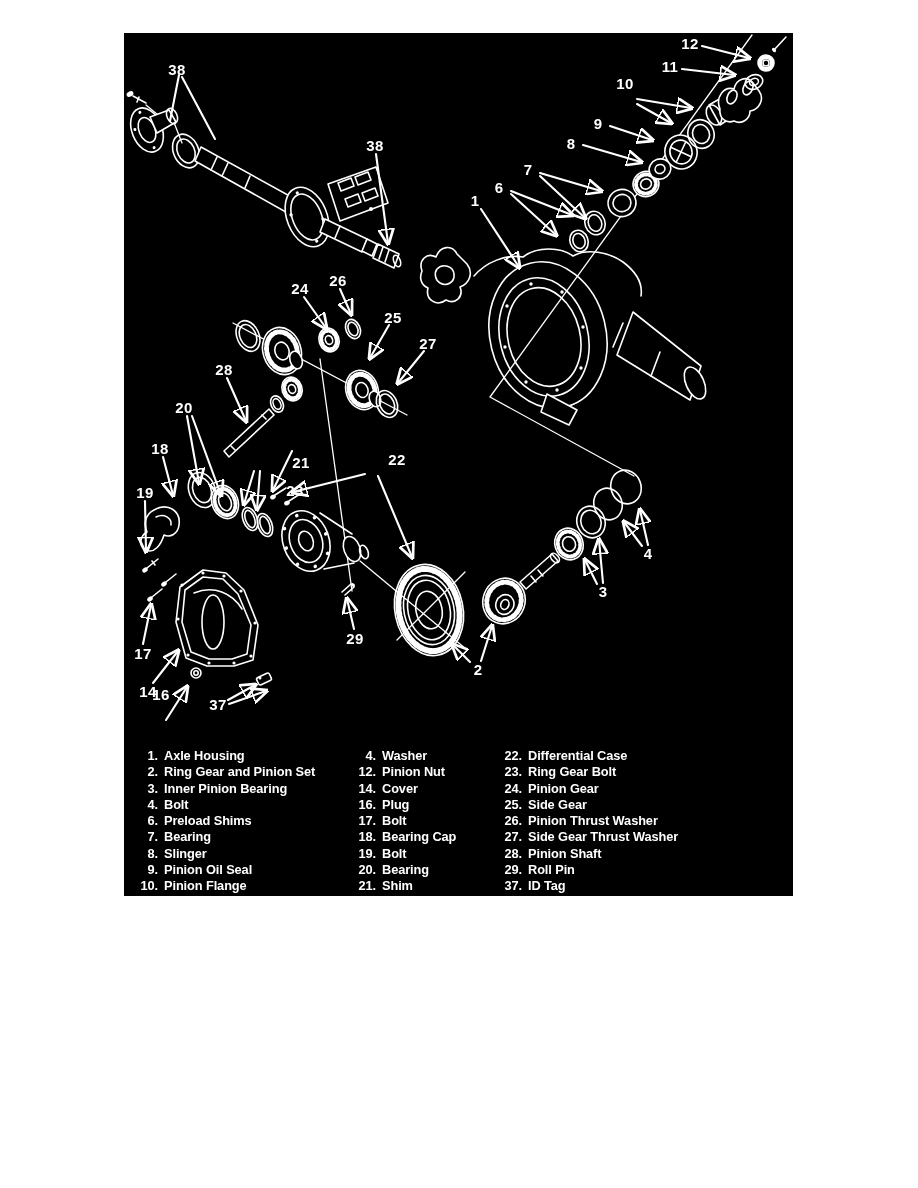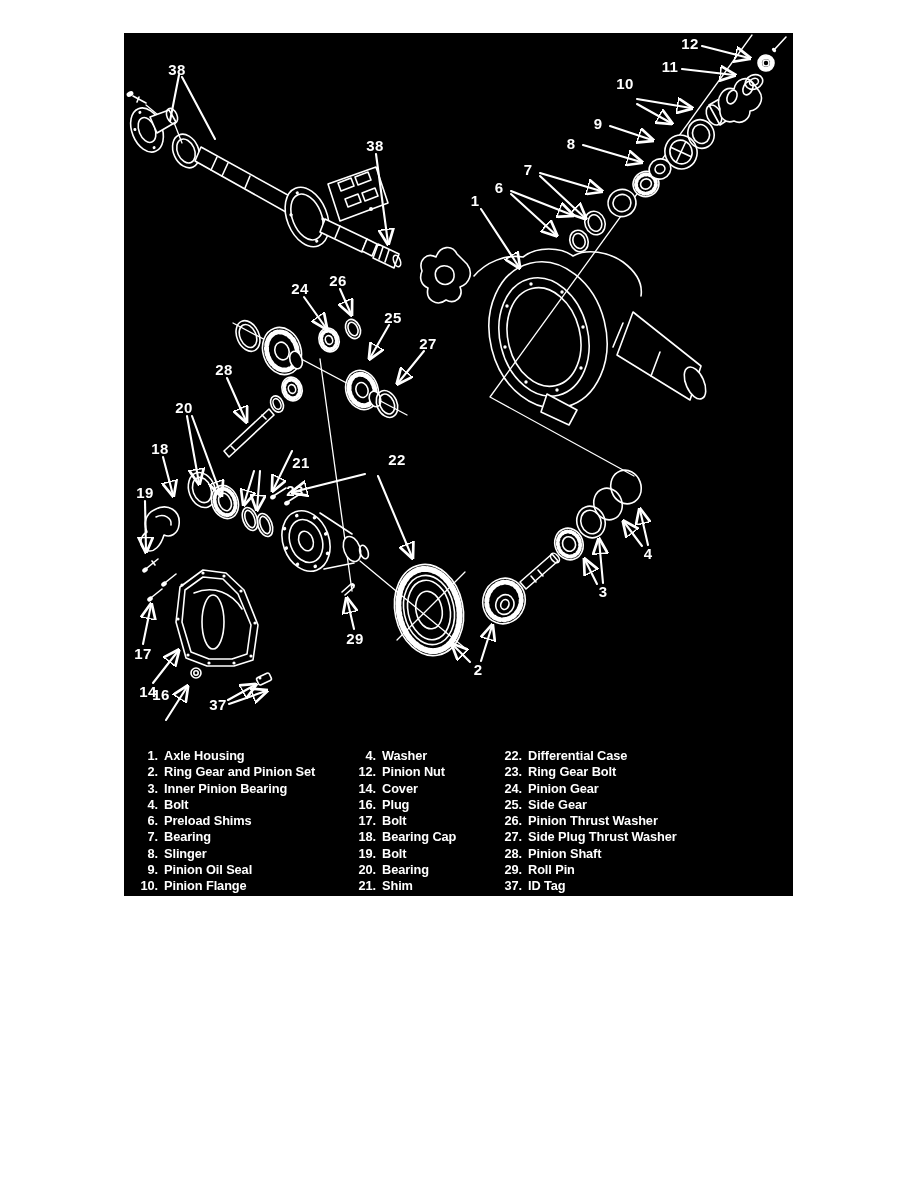--- a/index.html
+++ b/index.html
@@ -458,21 +458,21 @@
           <div class="lg-row">
             <span class="lg-num">25.</span>
             <span class="lg-lbl">Side Gear</span>
           </div>
           <div class="lg-row">
             <span class="lg-num">26.</span>
             <span class="lg-lbl">Pinion Thrust Washer</span>
           </div>
           <div class="lg-row">
             <span class="lg-num">27.</span>
-            <span class="lg-lbl">Side Plug Thrust Washer</span>
+            <span class="lg-lbl">Side Gear Thrust Washer</span>
           </div>
           <div class="lg-row">
             <span class="lg-num">28.</span>
             <span class="lg-lbl">Pinion Shaft</span>
           </div>
           <div class="lg-row">
             <span class="lg-num">29.</span>
             <span class="lg-lbl">Roll Pin</span>
           </div>
           <div class="lg-row">

